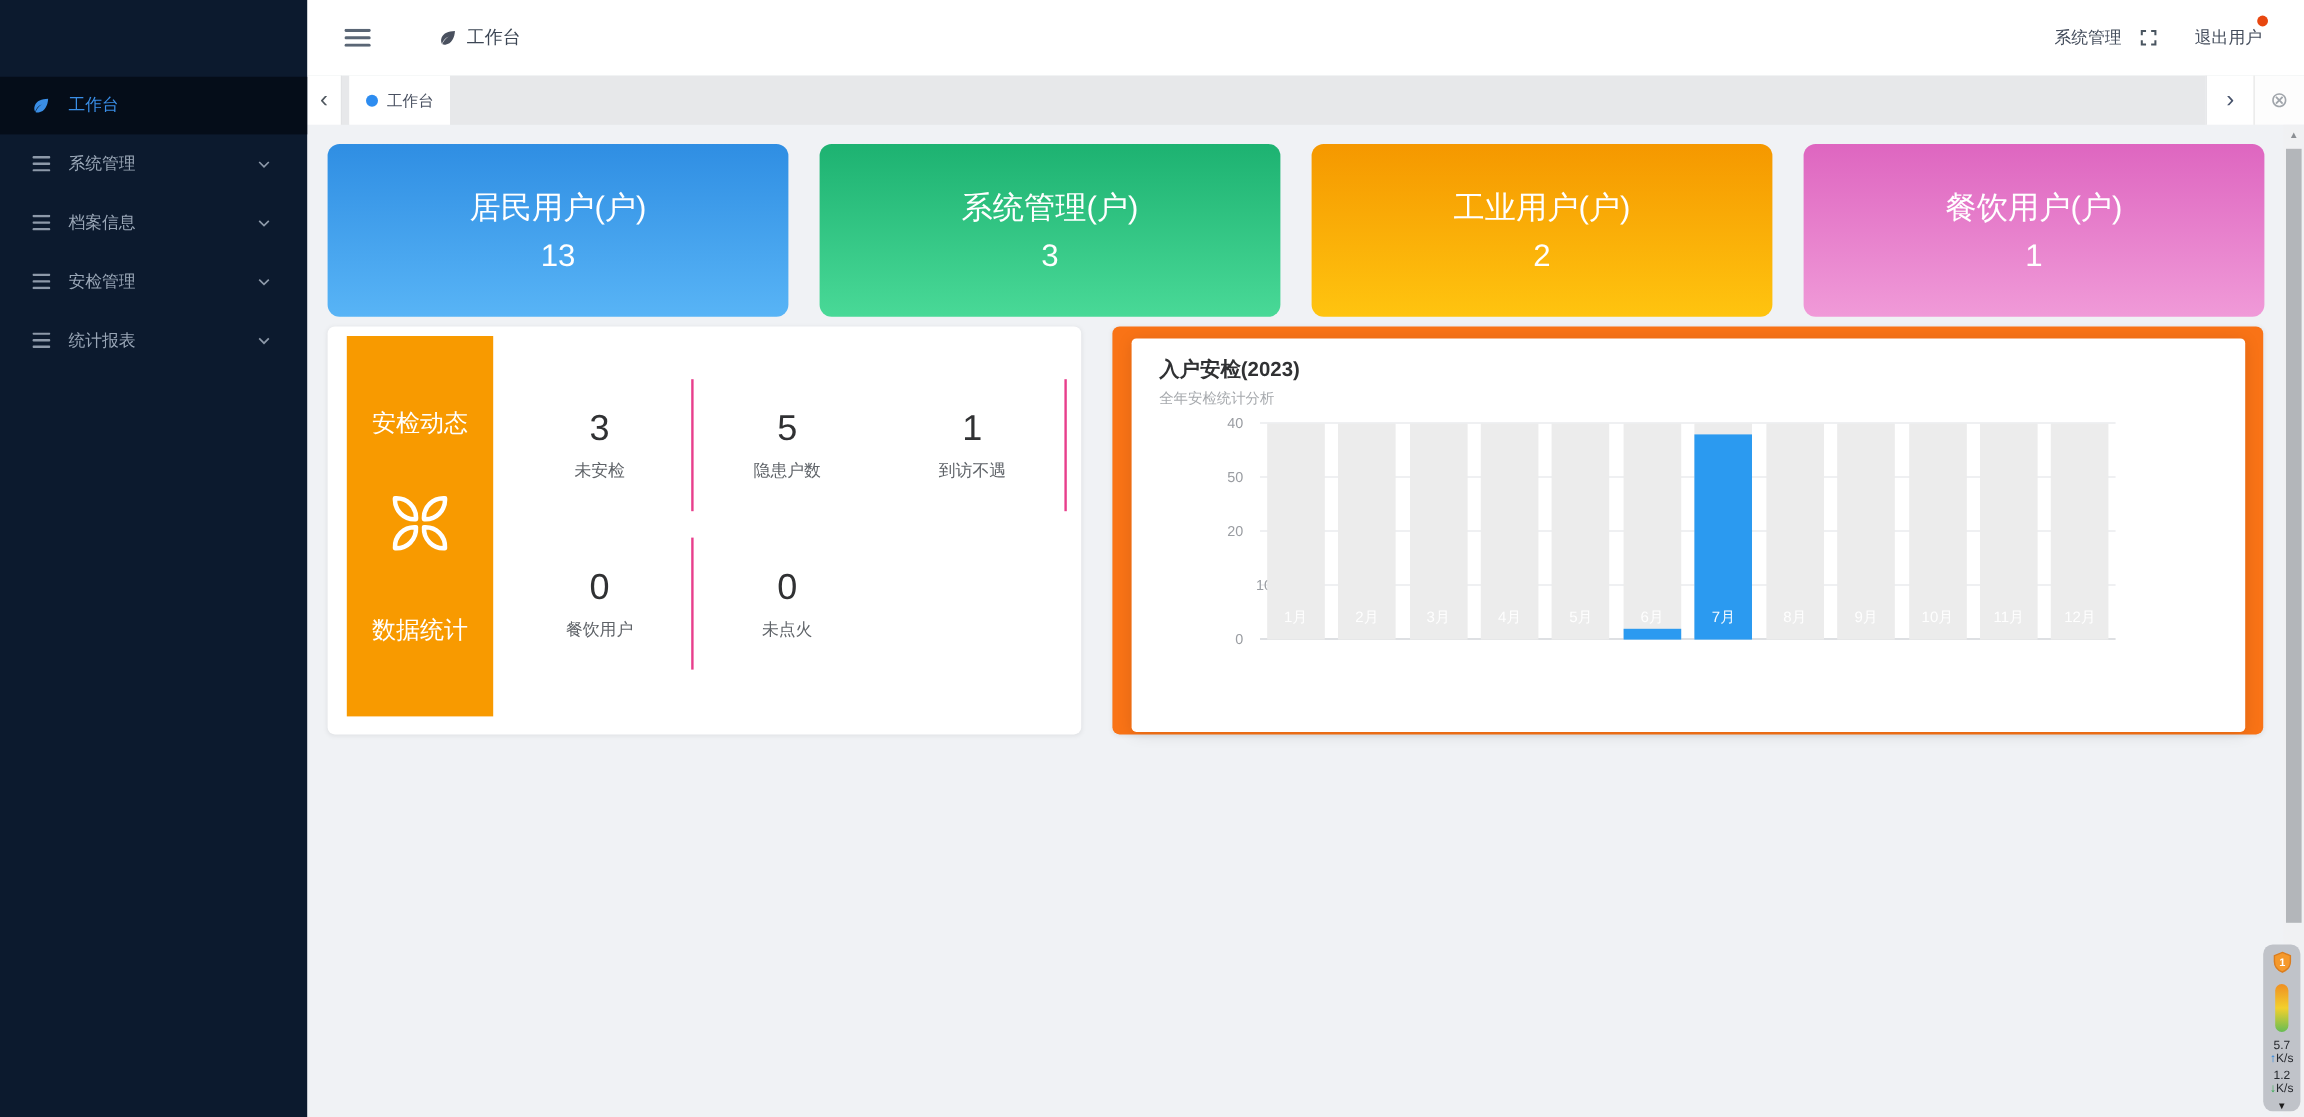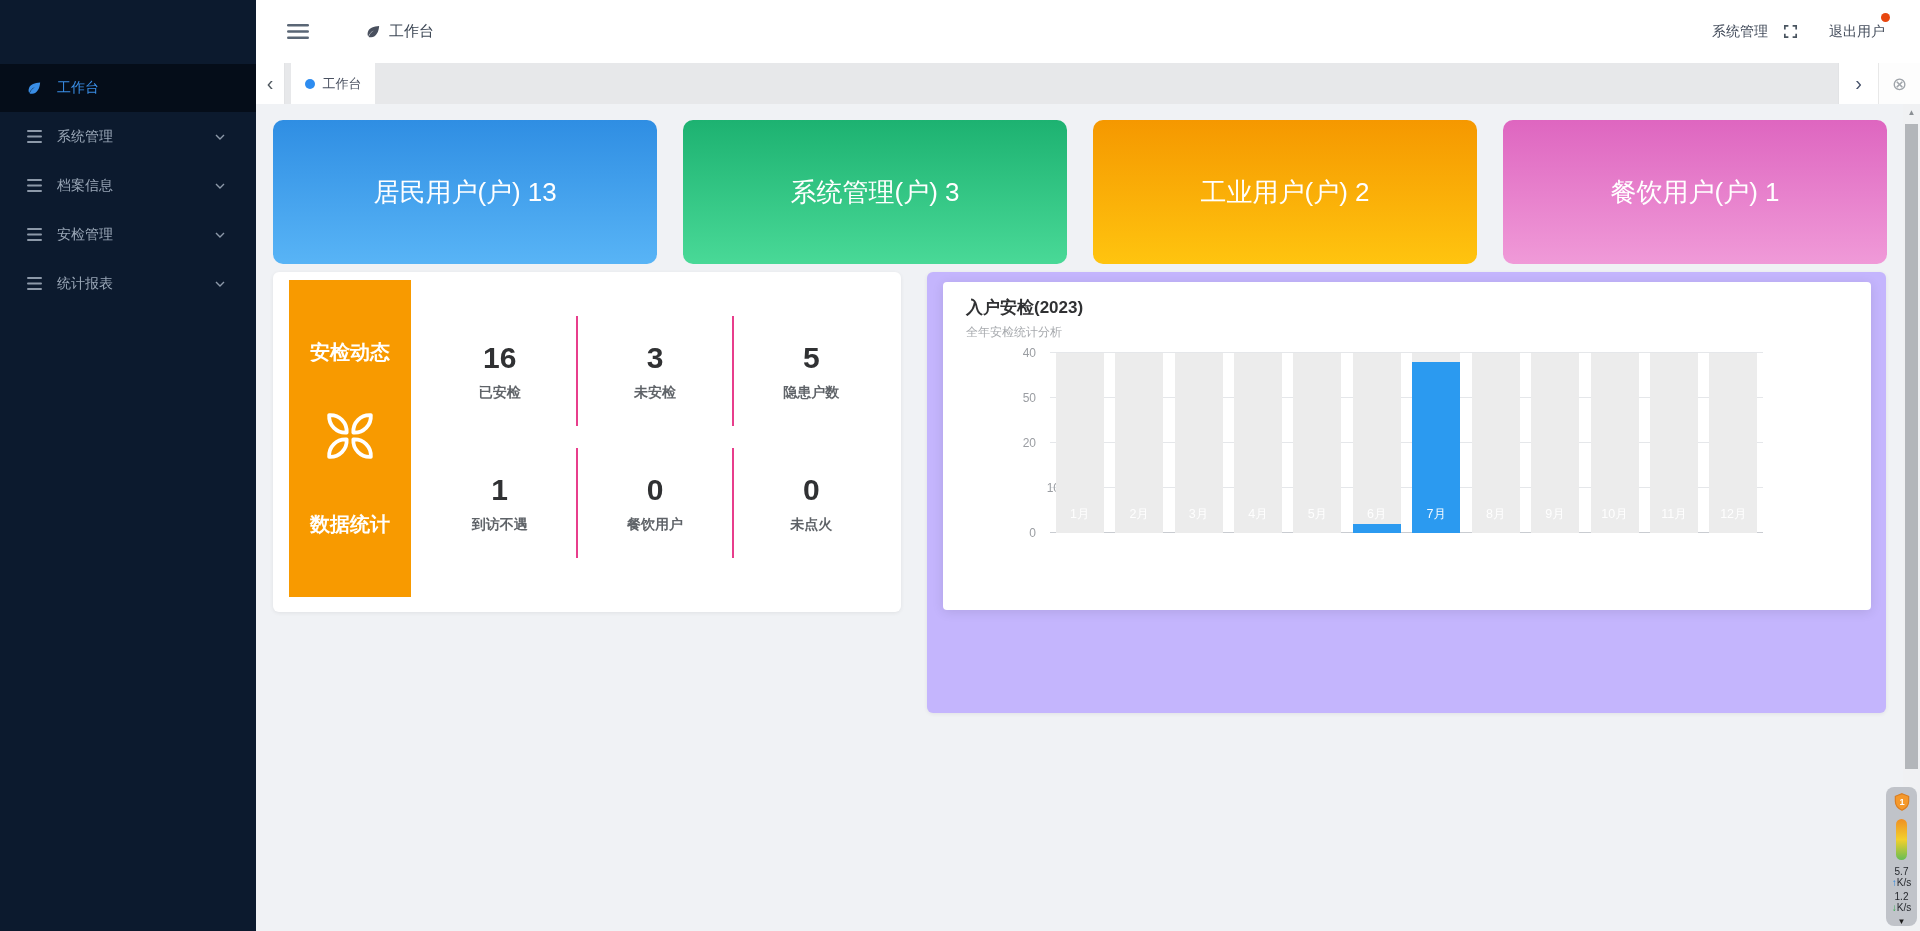--- a/index.html
+++ b/index.html
@@ -30,35 +30,35 @@
   .tabbar { position:absolute; top:63px; left:256px; right:0; height:41px; background:#e7e8ea; display:flex; align-items:stretch; z-index:4; }
   .tab-nav { width:29px; background:#fff; display:flex; align-items:center; justify-content:center; color:#4e565e; font-size:20px; cursor:pointer; border-right:1px solid #e2e3e5; }
   .tab { width:84px; margin-left:6px; background:#fff; display:flex; align-items:center; justify-content:center; gap:8px; font-size:13px; color:#495060; cursor:pointer; }
   .tab .dot { width:10px; height:10px; border-radius:50%; background:#2d8cf0; }
   .tab-spacer { flex:1; }
   .tab-nav-right { width:40px; background:#fff; border-left:1px solid #e2e3e5; display:flex; align-items:center; justify-content:center; color:#47536b; font-size:20px; cursor:pointer; }
   .tab-closeall { width:42px; background:#fdfdfd; border-left:1px solid #e8e8e8; display:flex; align-items:center; justify-content:center; color:#a0a5ab; font-size:18px; cursor:pointer; }
 
   
   .cards { position:absolute; left:273px; top:120px; width:1614px; display:flex; gap:26px; }
-  .card { flex:1; height:144px; border-radius:10px; color:#fff; display:flex; flex-direction:row; align-items:center; justify-content:center; gap:7px; cursor:pointer; }
+  .card { flex:1; height:144px; border-radius:10px; color:#fff; display:flex; flex-direction:column; align-items:center; justify-content:center; gap:7px; cursor:pointer; }
   .card .c-label { font-size:26px; }
   .card .c-value { font-size:26px; }
 
   
-  .stats-panel { position:absolute; left:273px; top:272px; width:628px; height:340px; background:#fff; border-radius:6px; box-shadow:0 1px 4px rgba(0,0,0,.07);font-weight:bold; }
+  .stats-panel { position:absolute; left:273px; top:272px; width:628px; height:340px; background:#fff; border-radius:6px; box-shadow:0 1px 4px rgba(0,0,0,.07); }
   .orange-block { position:absolute; left:16px; top:8px; width:122px; height:317px; background:#f89a00; color:#fff; display:flex; flex-direction:column; align-items:center; justify-content:center; gap:32px; font-size:20px; }
   .stats-grid { position:absolute; left:150px; right:12px; top:44px; display:grid; grid-template-columns:1fr 1fr 1fr; row-gap:22px; }
   .stat { height:110px; display:flex; flex-direction:column; align-items:center; justify-content:center; }
   .stat .v { font-size:30px; color:#303133; }
   .stat .l { font-size:14px; color:#5f6368; margin-top:9px; }
   .stat.hasdiv { border-right:2px solid #e83e8c; }
 
   
-  .chart-panel { position:absolute; left:927px; top:272px; width:959px; height:441px; background:#c4b5fd; border-radius:6px; box-shadow:0 1px 4px rgba(0,0,0,.07); }
+  .chart-panel { position:absolute; left:927px; top:272px; width:959px; height:340px; background:#f97316; border-radius:6px; box-shadow:0 1px 4px rgba(0,0,0,.07); }
   .chart-box { position:absolute; left:16px; top:10px; width:928px; height:328px; background:#fff; border-radius:4px; box-shadow:0 2px 12px rgba(0,0,0,.1); }
   .chart-title { position:absolute; left:23px; top:14px; font-size:17px; font-weight:bold; color:#303133; }
   .chart-sub { position:absolute; left:23px; top:42px; font-size:12px; color:#a6a9ad; }
   .plot { position:absolute; left:107px; top:71px; width:713px; height:180px; }
   .gridline { position:absolute; left:0; right:0; height:1px; background:#e5e7ea; }
   .gridline.baseline { background:#c9ccd1; }
   .ytick { position:absolute; left:-14px; transform:translate(-100%,50%); font-size:12px; color:#9a9da2; }
   .slots { position:absolute; left:0; top:0; right:0; bottom:0; display:flex; }
   .slot { flex:1; position:relative; }
   .trackbar { position:absolute; left:50%; transform:translateX(-50%); bottom:0; width:48px; height:100%; background:#ececec; }
@@ -225,24 +225,20 @@
           <path d="M40 9 C48 16 48 28 40 35 C32 28 32 16 40 9 Z" transform="rotate(45 40 40)"></path>
           <path d="M40 9 C48 16 48 28 40 35 C32 28 32 16 40 9 Z" transform="rotate(135 40 40)"></path>
           <path d="M40 9 C48 16 48 28 40 35 C32 28 32 16 40 9 Z" transform="rotate(225 40 40)"></path>
           <path d="M40 9 C48 16 48 28 40 35 C32 28 32 16 40 9 Z" transform="rotate(315 40 40)"></path>
         </svg>
       </span>
       <div>数据统计</div>
     </div>
     <div class="stats-grid">
       <div class="stat hasdiv" style="border-right-color: rgb(232, 62, 140);">
-        <div class="v">16</div>
-        <div class="l">已安检</div>
-      </div>
-      <div class="stat hasdiv" style="border-right-color: rgb(232, 62, 140);">
         <div class="v">3</div>
         <div class="l">未安检</div>
       </div>
       <div class="stat">
         <div class="v">5</div>
         <div class="l">隐患户数</div>
       </div>
       <div class="stat hasdiv" style="border-right-color: rgb(232, 62, 140);">
         <div class="v">1</div>
         <div class="l">到访不遇</div>

